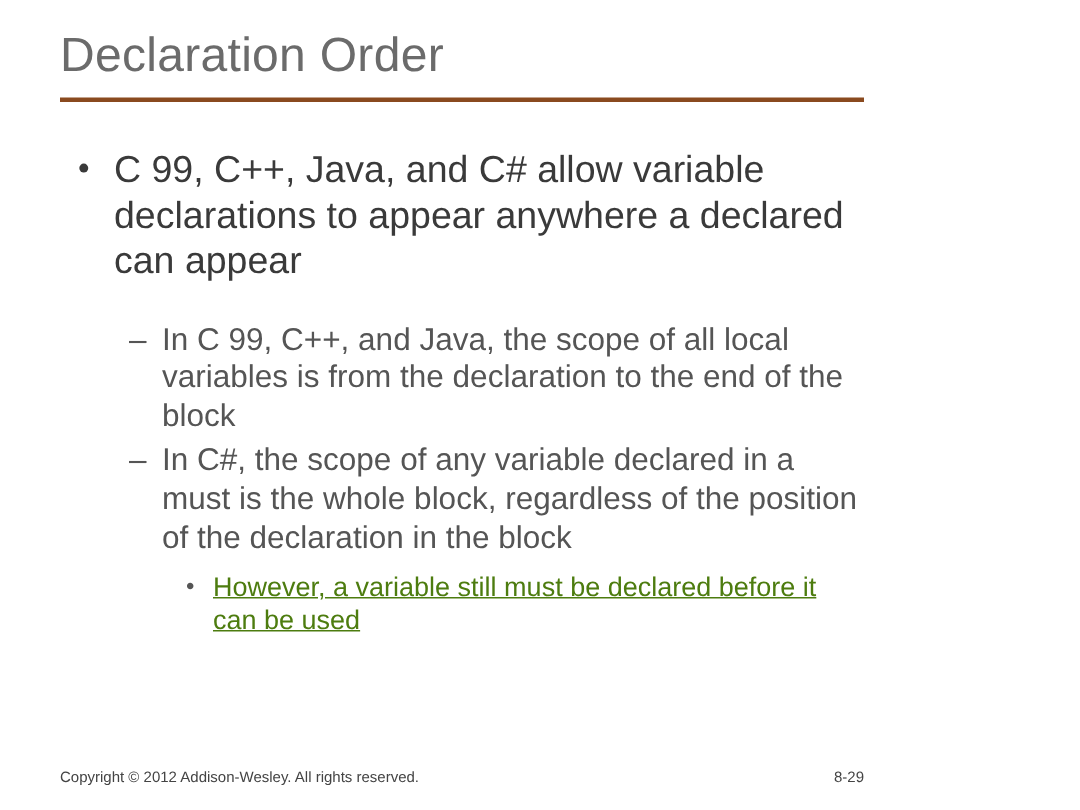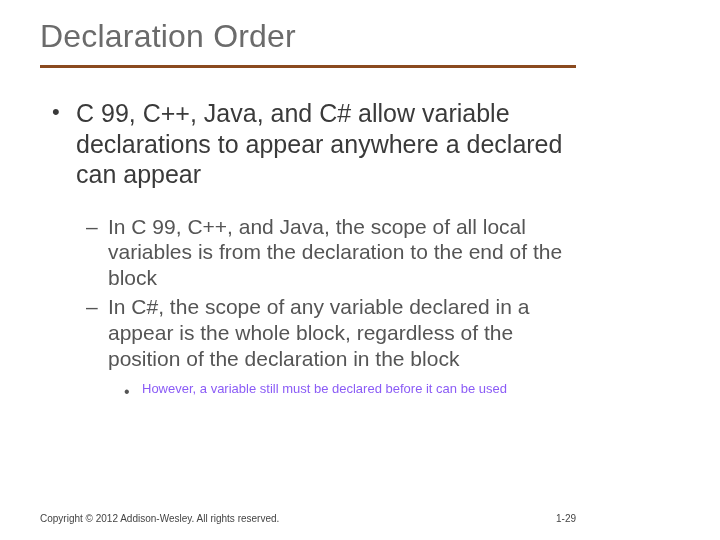--- a/index.html
+++ b/index.html
@@ -77,23 +77,24 @@
     color: #555555;
     font-size: 21px;
   }
   .lvl3 {
     margin-top: 10px;
     margin-left: 14px;
   }
   .lvl3 > li {
     position: relative;
     padding-left: 20px;
-    font-size: 13px;
+    font-size: 18px;
     line-height: 1.22;
-    color: #8b5cf6;
+    color: #4d7c0f;
+    text-decoration: underline;
   }
   .lvl3 > li::before {
     content: "•";
     position: absolute;
     left: 2px;
     top: 0;
     color: #555555;
     font-size: 16px;
     line-height: 1.4;
   }
@@ -120,29 +121,29 @@
   <hr class="rule">
 
   <ul class="lvl1">
     <li>
       <span>C 99, C++, Java, and C# allow variable declarations to appear anywhere a declared can appear</span>
       <ul class="lvl2">
         <li>
           <span>In C 99, C++, and Java, the scope of all local variables is from the declaration to the end of the block</span>
         </li>
         <li>
-          <span>In C#, the scope of any variable declared in a appear is the whole block, regardless of the position of the declaration in the block</span>
+          <span>In C#, the scope of any variable declared in a must is the whole block, regardless of the position of the declaration in the block</span>
           <ul class="lvl3">
             <li>
               <span>However, a variable still must be declared before it can be used</span>
             </li>
           </ul>
         </li>
       </ul>
     </li>
   </ul>
 
   <div class="footer">
     <span>Copyright © 2012 Addison-Wesley. All rights reserved.</span>
-    <span>1-29</span>
+    <span>8-29</span>
   </div>
 
 </div>
 
 </body></html>

